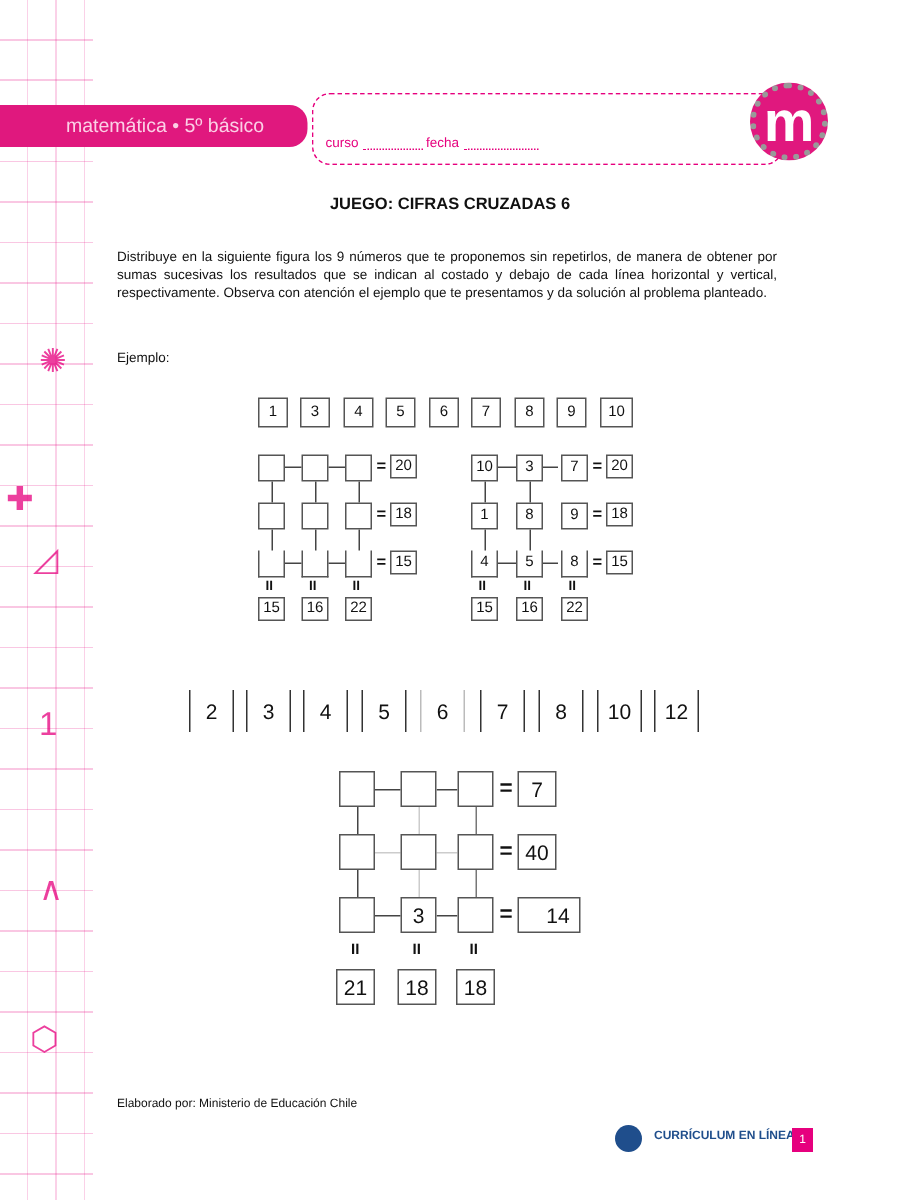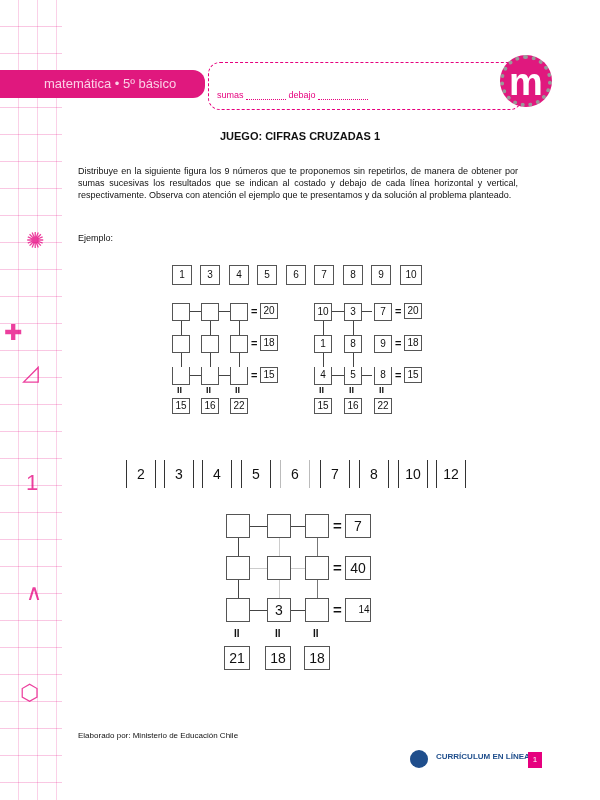--- a/index.html
+++ b/index.html
@@ -43,30 +43,30 @@
   <span class="sb-icon" style="left:22px;top:360px;">◿</span>
   <span class="sb-icon" style="left:26px;top:470px;">1</span>
   <span class="sb-icon" style="left:26px;top:580px;">∧</span>
   <span class="sb-icon" style="left:20px;top:680px;">⬡</span>
 </div>
 
 <div class="banner">matemática • 5º básico</div>
 
 <div class="namebox">
   <div class="line" style="top:27px;">
-    <span>sumas</span>
+    <span>curso</span>
     <span class="dots" style="width:40px;"></span>
-    <span>debajo</span>
+    <span>fecha</span>
     <span class="dots" style="width:50px;"></span>
   </div>
 </div>
 
 <div class="logo">m</div>
 
-<div class="title">JUEGO: CIFRAS CRUZADAS 1</div>
+<div class="title">JUEGO: CIFRAS CRUZADAS 6</div>
 <div class="para">Distribuye en la siguiente figura los 9 números que te proponemos sin repetirlos, de manera de obtener por sumas sucesivas los resultados que se indican al costado y debajo de cada línea horizontal y vertical, respectivamente. Observa con atención el ejemplo que te presentamos y da solución al problema planteado.</div>
 <div class="ejemplo">Ejemplo:</div>
 
 <div>
   <div class="nbox" style="left:172px;top:265px;width:20px;height:20px;line-height:18px;">1</div>
   <div class="nbox" style="left:200px;top:265px;width:20px;height:20px;line-height:18px;">3</div>
   <div class="nbox" style="left:229px;top:265px;width:20px;height:20px;line-height:18px;">4</div>
   <div class="nbox" style="left:257px;top:265px;width:20px;height:20px;line-height:18px;">5</div>
   <div class="nbox" style="left:286px;top:265px;width:20px;height:20px;line-height:18px;">6</div>
   <div class="nbox" style="left:314px;top:265px;width:20px;height:20px;line-height:18px;">7</div>
@@ -168,21 +168,21 @@
   <div class="nbox" style="left:305px;top:556px;width:24px;height:24px;"></div>
   <div class="nbox" style="left:226px;top:598px;width:24px;height:24px;"></div>
   <div class="nbox" style="left:267px;top:598px;width:24px;height:24px;line-height:22px;font-size:14px;">3</div>
   <div class="nbox" style="left:305px;top:598px;width:24px;height:24px;"></div>
 
   <span class="eq" style="left:333px;top:517px;font-size:15px;">=</span>
   <span class="eq" style="left:333px;top:559px;font-size:15px;">=</span>
   <span class="eq" style="left:333px;top:601px;font-size:15px;">=</span>
   <div class="nbox" style="left:345px;top:514px;width:26px;height:24px;line-height:22px;font-size:14px;">7</div>
   <div class="nbox" style="left:345px;top:556px;width:26px;height:24px;line-height:22px;font-size:14px;">40</div>
-  <div class="nbox" style="left:345px;top:598px;width:26px;height:24px;line-height:22px;font-size:10px;padding-left:12px;">14</div>
+  <div class="nbox" style="left:345px;top:598px;width:42px;height:24px;line-height:22px;font-size:14px;padding-left:12px;">14</div>
 
   <span class="eq" style="left:234px;top:628px;font-size:10px;">II</span>
   <span class="eq" style="left:275px;top:628px;font-size:10px;">II</span>
   <span class="eq" style="left:313px;top:628px;font-size:10px;">II</span>
   <div class="nbox" style="left:224px;top:646px;width:26px;height:24px;line-height:22px;font-size:14px;">21</div>
   <div class="nbox" style="left:265px;top:646px;width:26px;height:24px;line-height:22px;font-size:14px;">18</div>
   <div class="nbox" style="left:304px;top:646px;width:26px;height:24px;line-height:22px;font-size:14px;">18</div>
 </div>
 
 <div class="footer-text">Elaborado por: Ministerio de Educación Chile</div>

